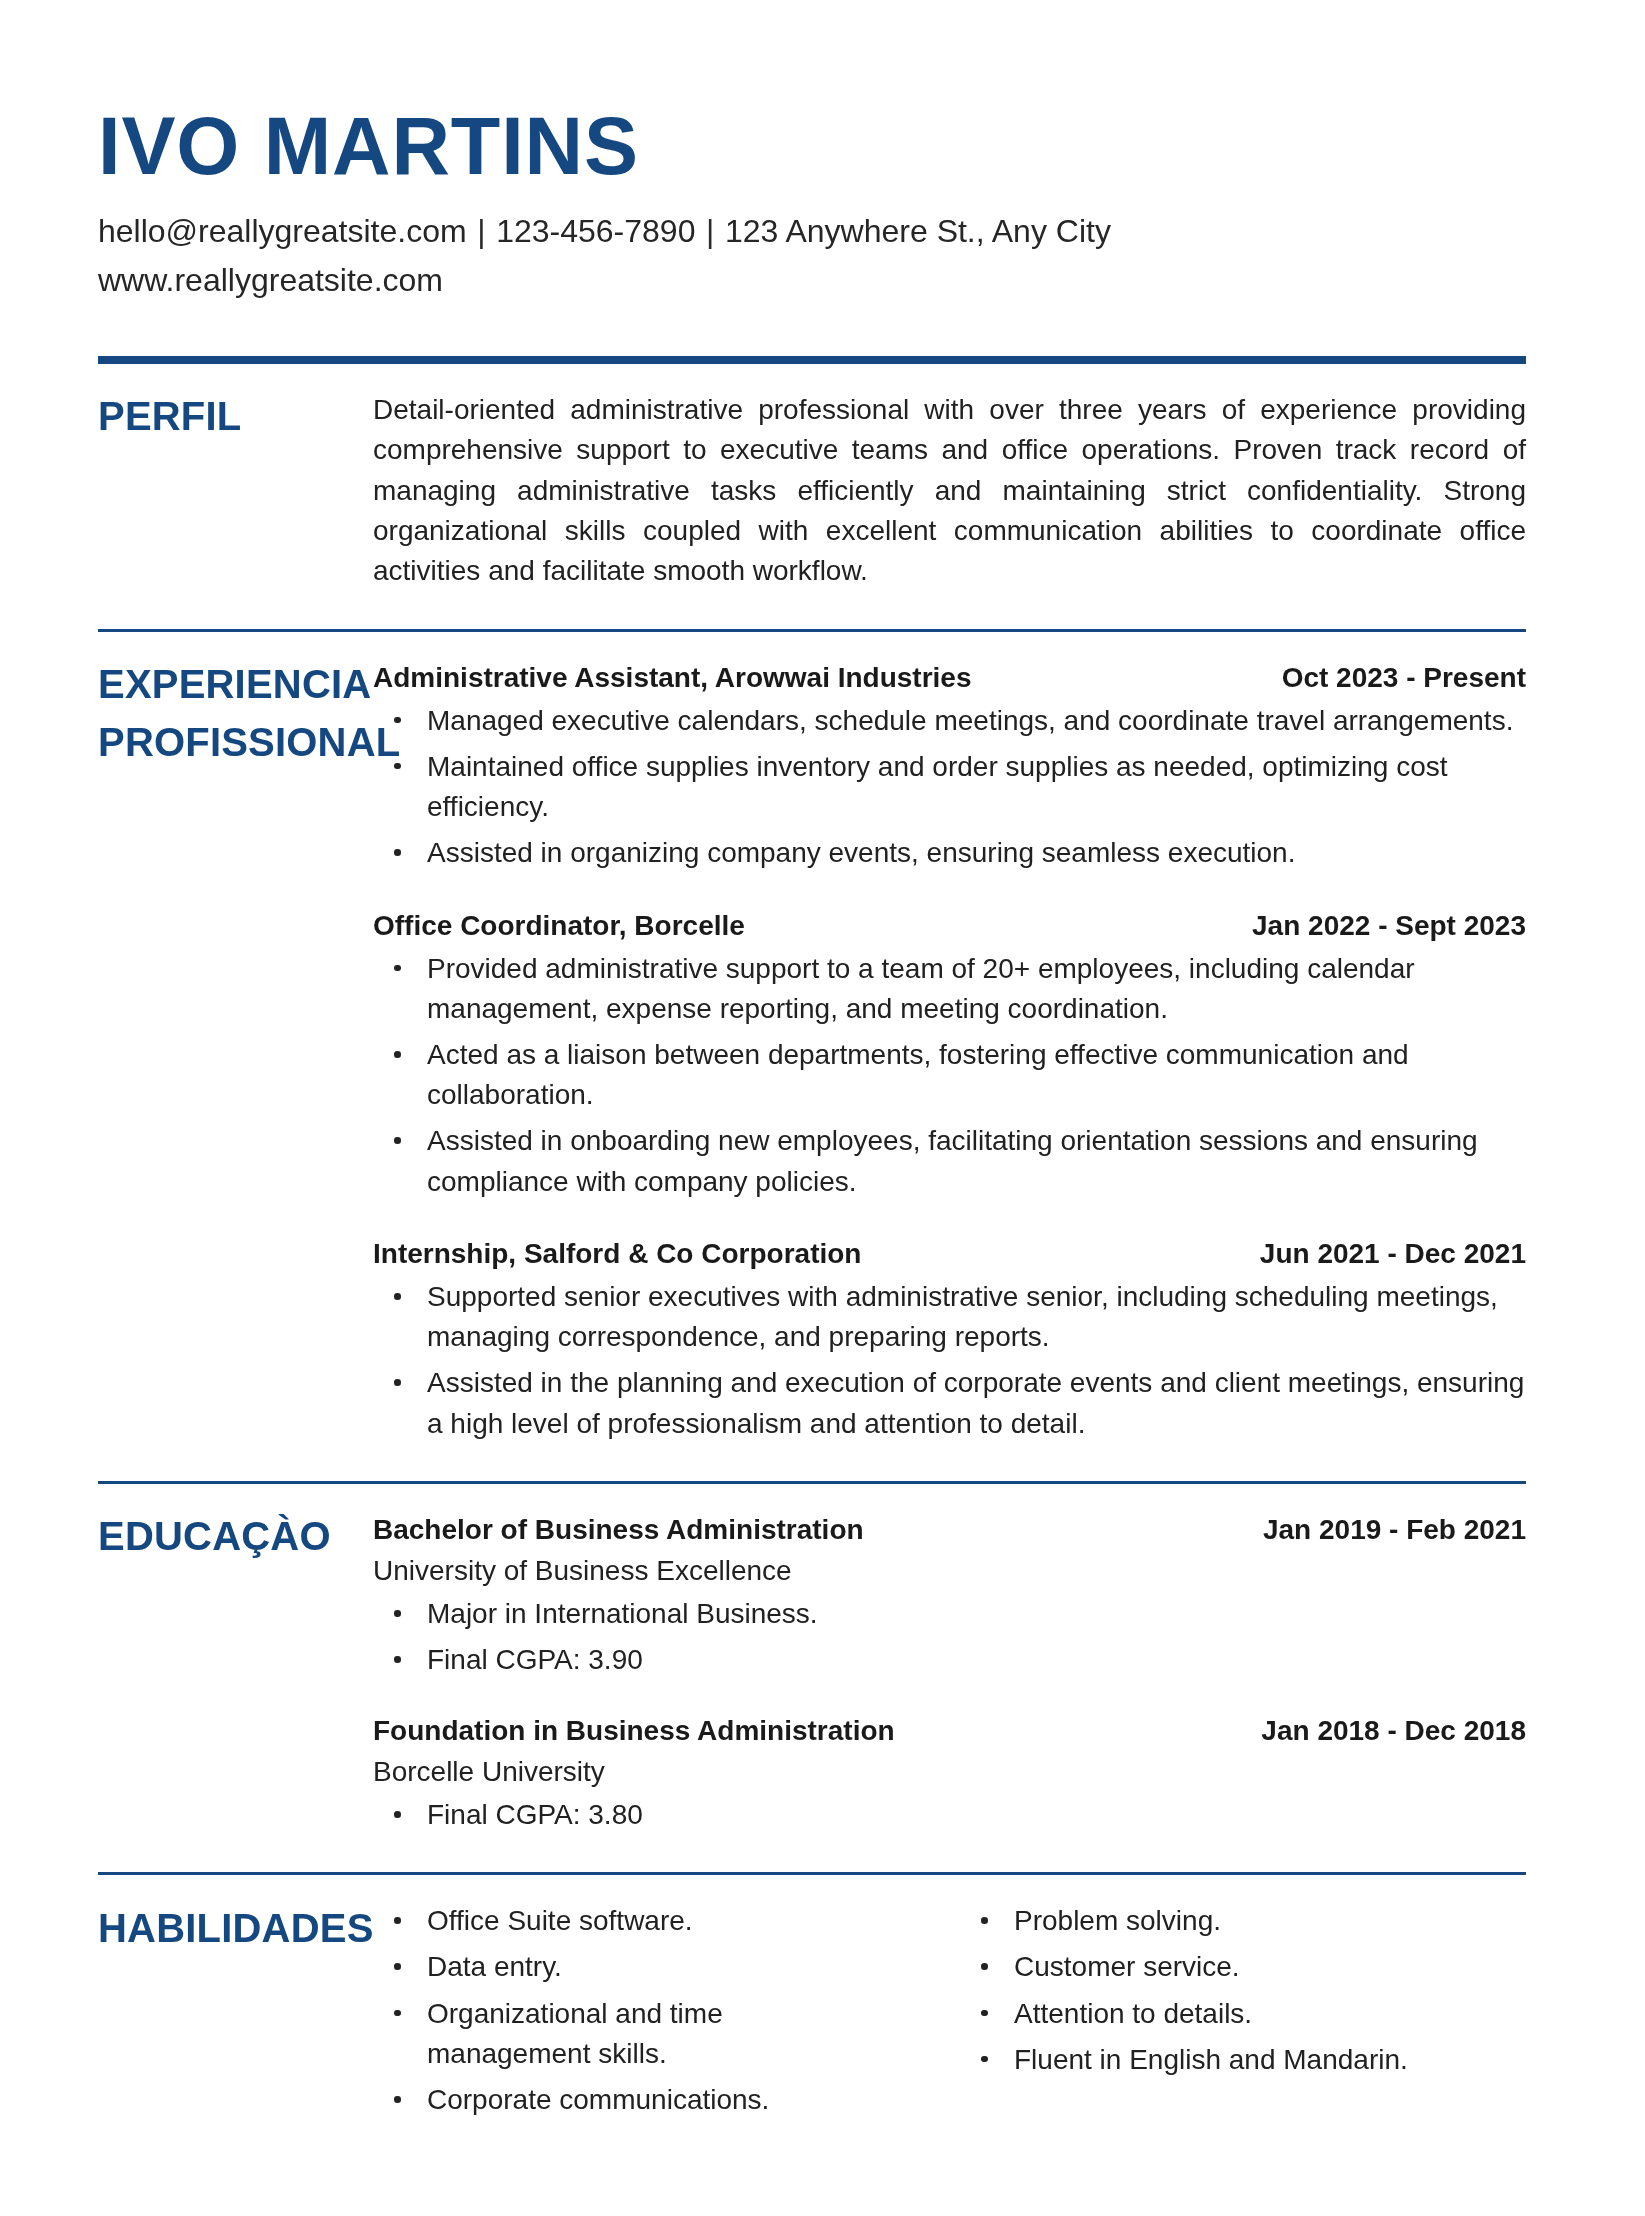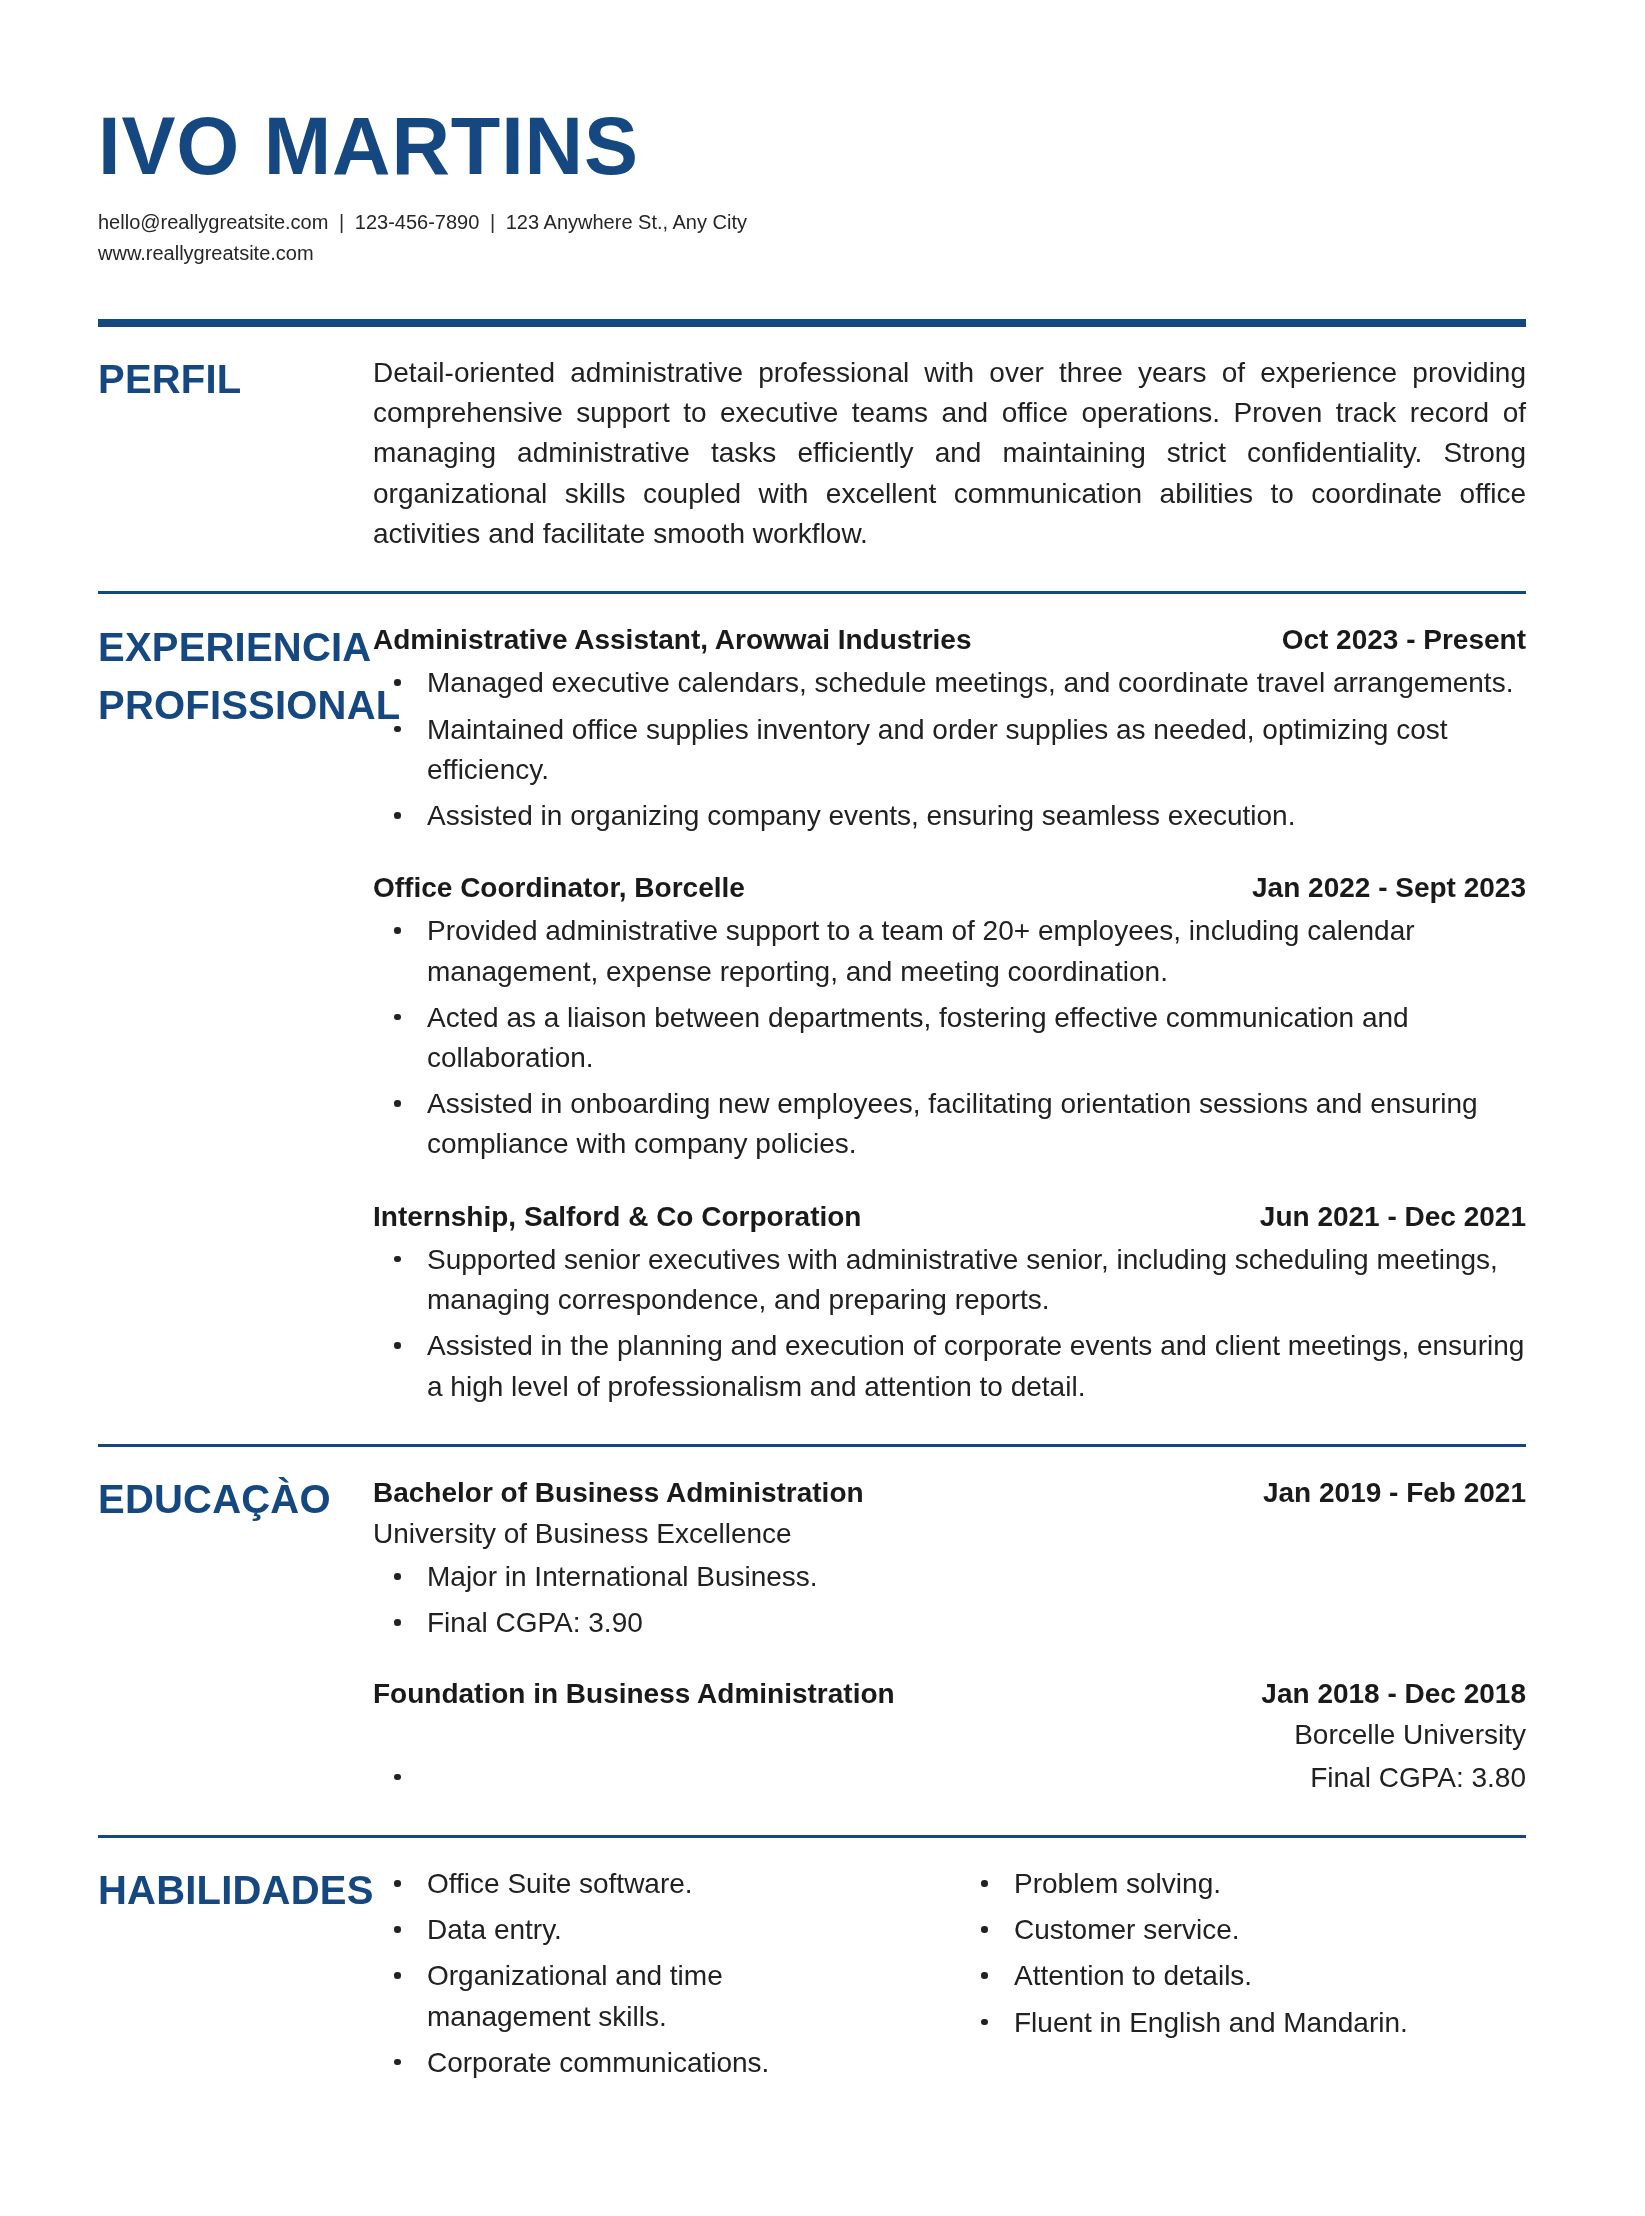--- a/index.html
+++ b/index.html
@@ -17,21 +17,21 @@
   
   .name {
     margin: 0 0 18.6px 0;
     font-size: 81px;
     font-weight: 700;
     line-height: 1.04;
     letter-spacing: 0.9px;
     color: var(--accent);
   }
   .contact-line {
-    font-size: 20px;
+    font-size: 32px;
     line-height: 1.55;
     color: #262626;
   }
   .sep {
     display: inline-block;
     margin: 0 10.6px;
     font-weight: 300;
     color: #2c2c2c;
   }
   .rule { background: var(--accent); }
@@ -52,21 +52,21 @@
     color: var(--accent);
     margin-top: -2.7px;
     white-space: nowrap;
   }
   .sec-body { font-size: 28px; line-height: 1.44; color: var(--ink); }
 
   .profile-text { margin: 0; text-align: justify; }
 
   
   .job + .job { margin-top: 32px; }
-  .degree + .degree { margin-top: 30px; text-align: right; }
+  .degree + .degree { margin-top: 30px; }
   .entry-header {
     display: flex;
     justify-content: space-between;
     align-items: baseline;
     font-weight: 700;
     color: var(--ink-strong);
   }
   .entry-dates { white-space: nowrap; margin-left: 26.6px; font-weight: 700; }
   .school { margin: 0.9px 0 0 0; }
 

